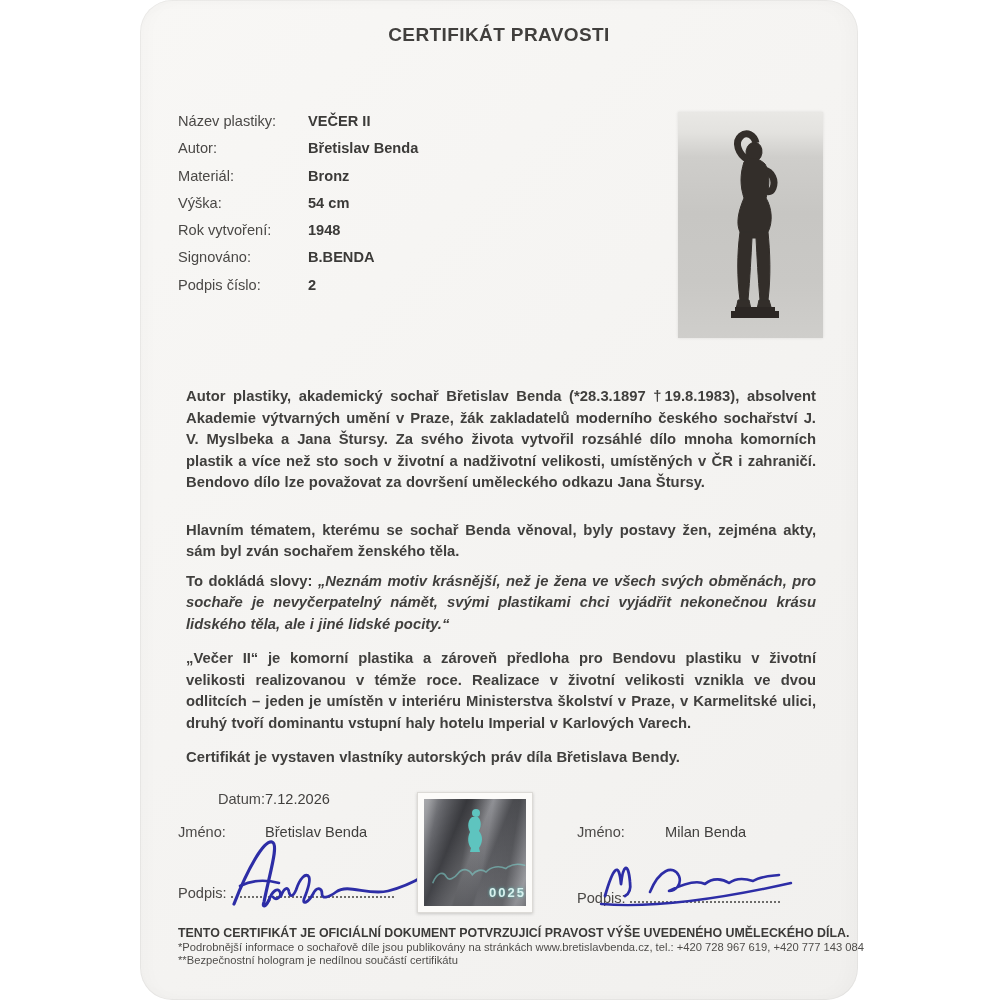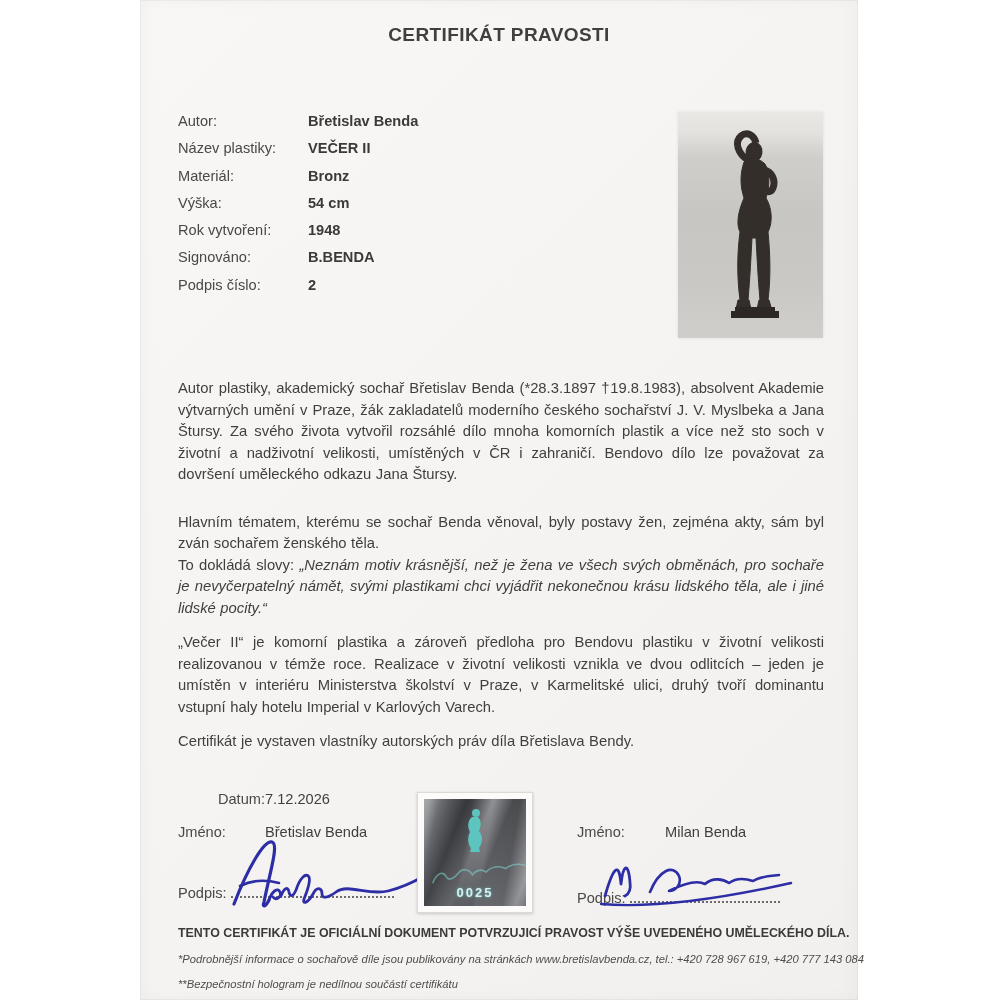--- a/index.html
+++ b/index.html
@@ -3,20 +3,21 @@
 <meta charset="utf-8">
 <style>
   * { margin:0; padding:0; box-sizing:border-box; }
   html,body { width:1000px; height:1000px; background:#ffffff; font-family:"Liberation Sans", sans-serif; }
   .stage { position:relative; width:1000px; height:1000px; background:#ffffff; overflow:hidden; }
 
   .paper {
     position:absolute; left:140px; top:0; width:718px; height:1000px;
     background: linear-gradient(135deg, #f8f7f5 0%, #f5f4f2 45%, #f1f0ee 100%);
     box-shadow: inset 0 0 0 1px rgba(0,0,0,0.04), inset -8px 0 18px rgba(0,0,0,0.025), inset 8px 0 14px rgba(0,0,0,0.015);
+    border-radius: 32px;
   }
 
   .title {
     position:absolute; top:24px; left:0; width:100%; text-align:center;
     font-size:19px; font-weight:bold; color:#413f3d; letter-spacing:0.4px;
   }
 
   
   .info { position:absolute; left:38px; top:108px; font-size:14.6px; color:#4a4846; }
   .info-row { display:flex; line-height:27.3px; }
@@ -30,21 +31,21 @@
     box-shadow: 0 0 3px rgba(0,0,0,0.10);
   }
   .photo svg { display:block; width:100%; height:100%; }
 
   
   .bodytext {
     position:absolute; left:38px; top:378px; width:646px;
     font-size:14.8px; line-height:21.5px; color:#403f3d;
     text-align:justify; word-spacing:0.4px;
   }
-  .bodytext p { margin:0; }
+  .bodytext p { margin:8px;font-weight:bold; }
   .gap-lg { margin-top:26px !important; }
   .gap-sm { margin-top:13px !important; }
   .quote { font-style:italic; }
 
   
   .signing { position:absolute; left:0; top:0; width:718px; height:1000px; pointer-events:none; }
   .srow { position:absolute; font-size:14.6px; color:#4a4846; white-space:nowrap; }
   .sval { font-weight:normal; color:#403f3d; }
   .dots { display:inline-block; border-bottom:2px dotted #6d6c6a; height:0.95em; vertical-align:baseline; margin-left:4px; }
 
@@ -59,48 +60,48 @@
   }
   .holo-inner {
     position:relative; width:100%; height:100%; overflow:hidden;
     background: linear-gradient(112deg, #97989c 0%, #6a6b70 14%, #46474c 30%, #84858a 48%, #515257 62%, #707176 78%, #8e8f94 92%, #606166 100%);
   }
   .holo-streak {
     position:absolute; inset:0;
     background: linear-gradient(100deg, rgba(255,255,255,0.18) 4%, rgba(255,255,255,0) 12%, rgba(0,0,0,0.25) 40%, rgba(255,255,255,0.10) 58%, rgba(0,0,0,0.18) 80%, rgba(255,255,255,0.12) 96%);
   }
   .holo-num {
-    position:absolute; bottom:6px; left:0; width:100%; text-align:center;
+    position:absolute; bottom:6px; left:0; width:100%; text-align:right;
     color:#d8f1ee; font-size:13px; font-weight:bold; letter-spacing:2px;
     text-shadow:0 0 3px rgba(94,196,191,0.9);
   }
   .holo-figure { position:absolute; top:9px; left:50%; transform:translateX(-50%); }
   .holo-script { position:absolute; left:4px; top:62px; width:100px; transform:rotate(-7deg); opacity:0.55; }
 
   
   .footer { position:absolute; left:38px; top:926px; width:680px; color:#3b3a38; }
   .footer-statement { font-size:12.4px; font-weight:bold; white-space:nowrap; }
-  .footnote { font-size:11.2px; font-style:italic; color:#4f4d4a; margin-top:13px; white-space:nowrap; }
+  .footnote { font-size:11.2px; color:#4f4d4a; margin-top:1px; white-space:nowrap; }
 </style>
 </head>
 <body>
 
 <div class="stage">
   <div class="paper">
 
     <div class="title">CERTIFIKÁT PRAVOSTI</div>
 
     <div class="info">
       <div class="info-row">
+          <span class="info-label">Název plastiky:</span>
+          <span class="info-value">VEČER II</span>
+        </div>
+      <div class="info-row">
           <span class="info-label">Autor:</span>
           <span class="info-value">Břetislav Benda</span>
-        </div>
-      <div class="info-row">
-          <span class="info-label">Název plastiky:</span>
-          <span class="info-value">VEČER II</span>
         </div>
       <div class="info-row">
           <span class="info-label">Materiál:</span>
           <span class="info-value">Bronz</span>
         </div>
       <div class="info-row">
           <span class="info-label">Výška:</span>
           <span class="info-value">54 cm</span>
         </div>
       <div class="info-row">

